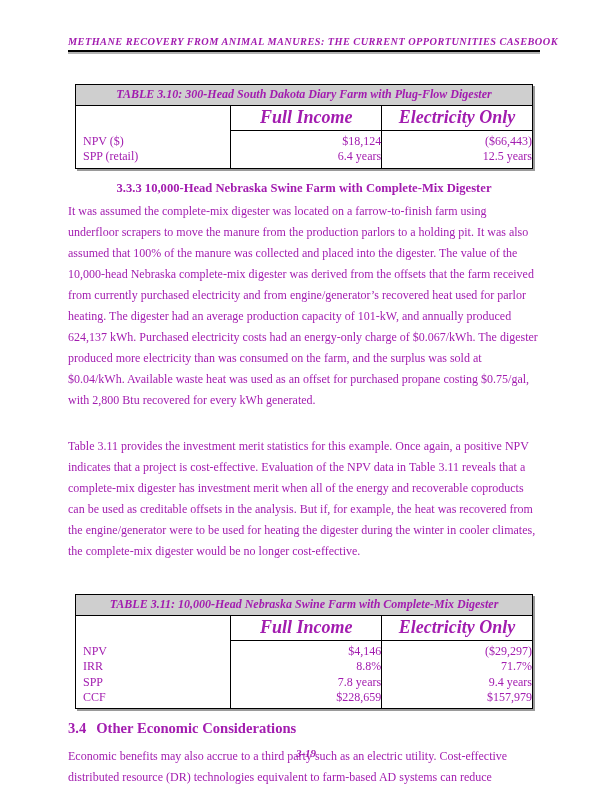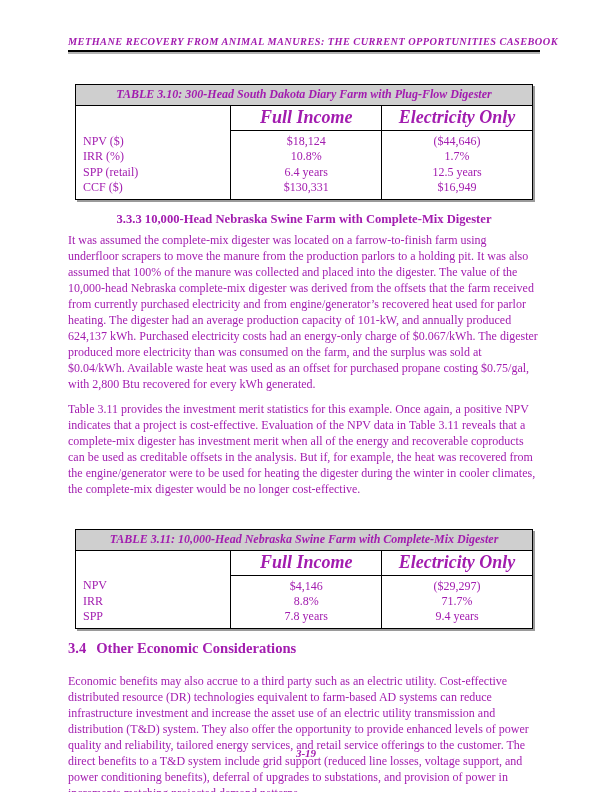--- a/index.html
+++ b/index.html
@@ -49,29 +49,29 @@
   .head-row th {
     font-weight:bold; font-style:italic;
     font-size:18px; text-align:center;
     padding:1px 0 2px 0;
   }
   .head-row th.vcol { border-left:1.3px solid #000; border-bottom:1.3px solid #000; }
   .doc-table tbody td {
     font-weight:normal; font-size:12px; line-height:15.4px; padding:0;
   }
   .doc-table tbody td.lbl { text-align:left; padding-left:7px; }
-  .doc-table tbody td.val { text-align:center; border-left:1.3px solid #000; }
+  .doc-table tbody td.val { text-align:right; border-left:1.3px solid #000; }
   .doc-table tbody tr:first-child td { padding-top:3px; }
   .doc-table tbody tr:last-child td { padding-bottom:3px; }
 
   h2.sec333 { font-size:12.6px; font-weight:bold; margin:12px 0 0 0;text-align:center; }
-  h1.sec34  { font-size:14.6px; font-weight:bold; margin:11px 0 16px 0; }
+  h1.sec34  { font-size:14.6px; font-weight:bold; margin:11px 0 9px 0; }
   h1.sec34 .num { margin-right:10px; }
-  p.body { margin:5px 0 0 0; line-height:16px; }
-  p.body.gap { margin-top:9px; }
+  p.body { margin:5px 0 0 0; line-height:21px; }
+  p.body.gap { margin-top:25px; }
 
   .footer {
     position:absolute; left:0; right:0; bottom:33px;
     text-align:center;
     font-weight:bold; font-style:italic;
     font-size:11px;
   }
 </style>
 </head>
 <body>
@@ -98,36 +98,26 @@
         <tr class="head-row">
           <th></th>
           <th class="vcol">Full Income</th>
           <th class="vcol">Electricity Only</th>
         </tr>
       </thead>
       <tbody>
         <tr>
           <td class="lbl">NPV ($)</td>
           <td class="val">$18,124</td>
-          <td class="val">($44,646)</td>
-        </tr>
-        <tr>
-          <td class="lbl">IRR (%)</td>
-          <td class="val">10.8%</td>
-          <td class="val">1.7%</td>
+          <td class="val">($66,443)</td>
         </tr>
         <tr>
           <td class="lbl">SPP (retail)</td>
           <td class="val">6.4 years</td>
           <td class="val">12.5 years</td>
-        </tr>
-        <tr>
-          <td class="lbl">CCF ($)</td>
-          <td class="val">$130,331</td>
-          <td class="val">$16,949</td>
         </tr>
       </tbody>
     </table>
 
     <h2 class="sec333">3.3.3 10,000-Head Nebraska Swine Farm with Complete-Mix Digester</h2>
 
     <p class="body">It was assumed the complete-mix digester was located on a farrow-to-finish farm using underfloor scrapers to move the manure from the production parlors to a holding pit. It was also assumed that 100% of the manure was collected and placed into the digester. The value of the 10,000-head Nebraska complete-mix digester was derived from the offsets that the farm received from currently purchased electricity and from engine/generator’s recovered heat used for parlor heating. The digester had an average production capacity of 101-kW, and annually produced 624,137 kWh. Purchased electricity costs had an energy-only charge of $0.067/kWh. The digester produced more electricity than was consumed on the farm, and the surplus was sold at $0.04/kWh. Available waste heat was used as an offset for purchased propane costing $0.75/gal, with 2,800 Btu recovered for every kWh generated.</p>
 
     <p class="body gap">Table 3.11 provides the investment merit statistics for this example. Once again, a positive NPV indicates that a project is cost-effective. Evaluation of the NPV data in Table 3.11 reveals that a complete-mix digester has investment merit when all of the energy and recoverable coproducts can be used as creditable offsets in the analysis. But if, for example, the heat was recovered from the engine/generator were to be used for heating the digester during the winter in cooler climates, the complete-mix digester would be no longer cost-effective.</p>
 
@@ -156,20 +146,25 @@
         <tr>
           <td class="lbl">IRR</td>
           <td class="val">8.8%</td>
           <td class="val">71.7%</td>
         </tr>
         <tr>
           <td class="lbl">SPP</td>
           <td class="val">7.8 years</td>
           <td class="val">9.4 years</td>
         </tr>
+        <tr>
+          <td class="lbl">CCF</td>
+          <td class="val">$228,659</td>
+          <td class="val">$157,979</td>
+        </tr>
       </tbody>
     </table>
 
     <h1 class="sec34"><span class="num">3.4</span><span>Other Economic Considerations</span></h1>
 
     <p class="body">Economic benefits may also accrue to a third party such as an electric utility. Cost-effective distributed resource (DR) technologies equivalent to farm-based AD systems can reduce infrastructure investment and increase the asset use of an electric utility transmission and distribution (T&amp;D) system. They also offer the opportunity to provide enhanced levels of power quality and reliability, tailored energy services, and retail service offerings to the customer. The direct benefits to a T&amp;D system include grid support (reduced line losses, voltage support, and power conditioning benefits), deferral of upgrades to substations, and provision of power in increments matching projected demand patterns.</p>
 
   </div>
 
   <div class="footer">3-19</div>

